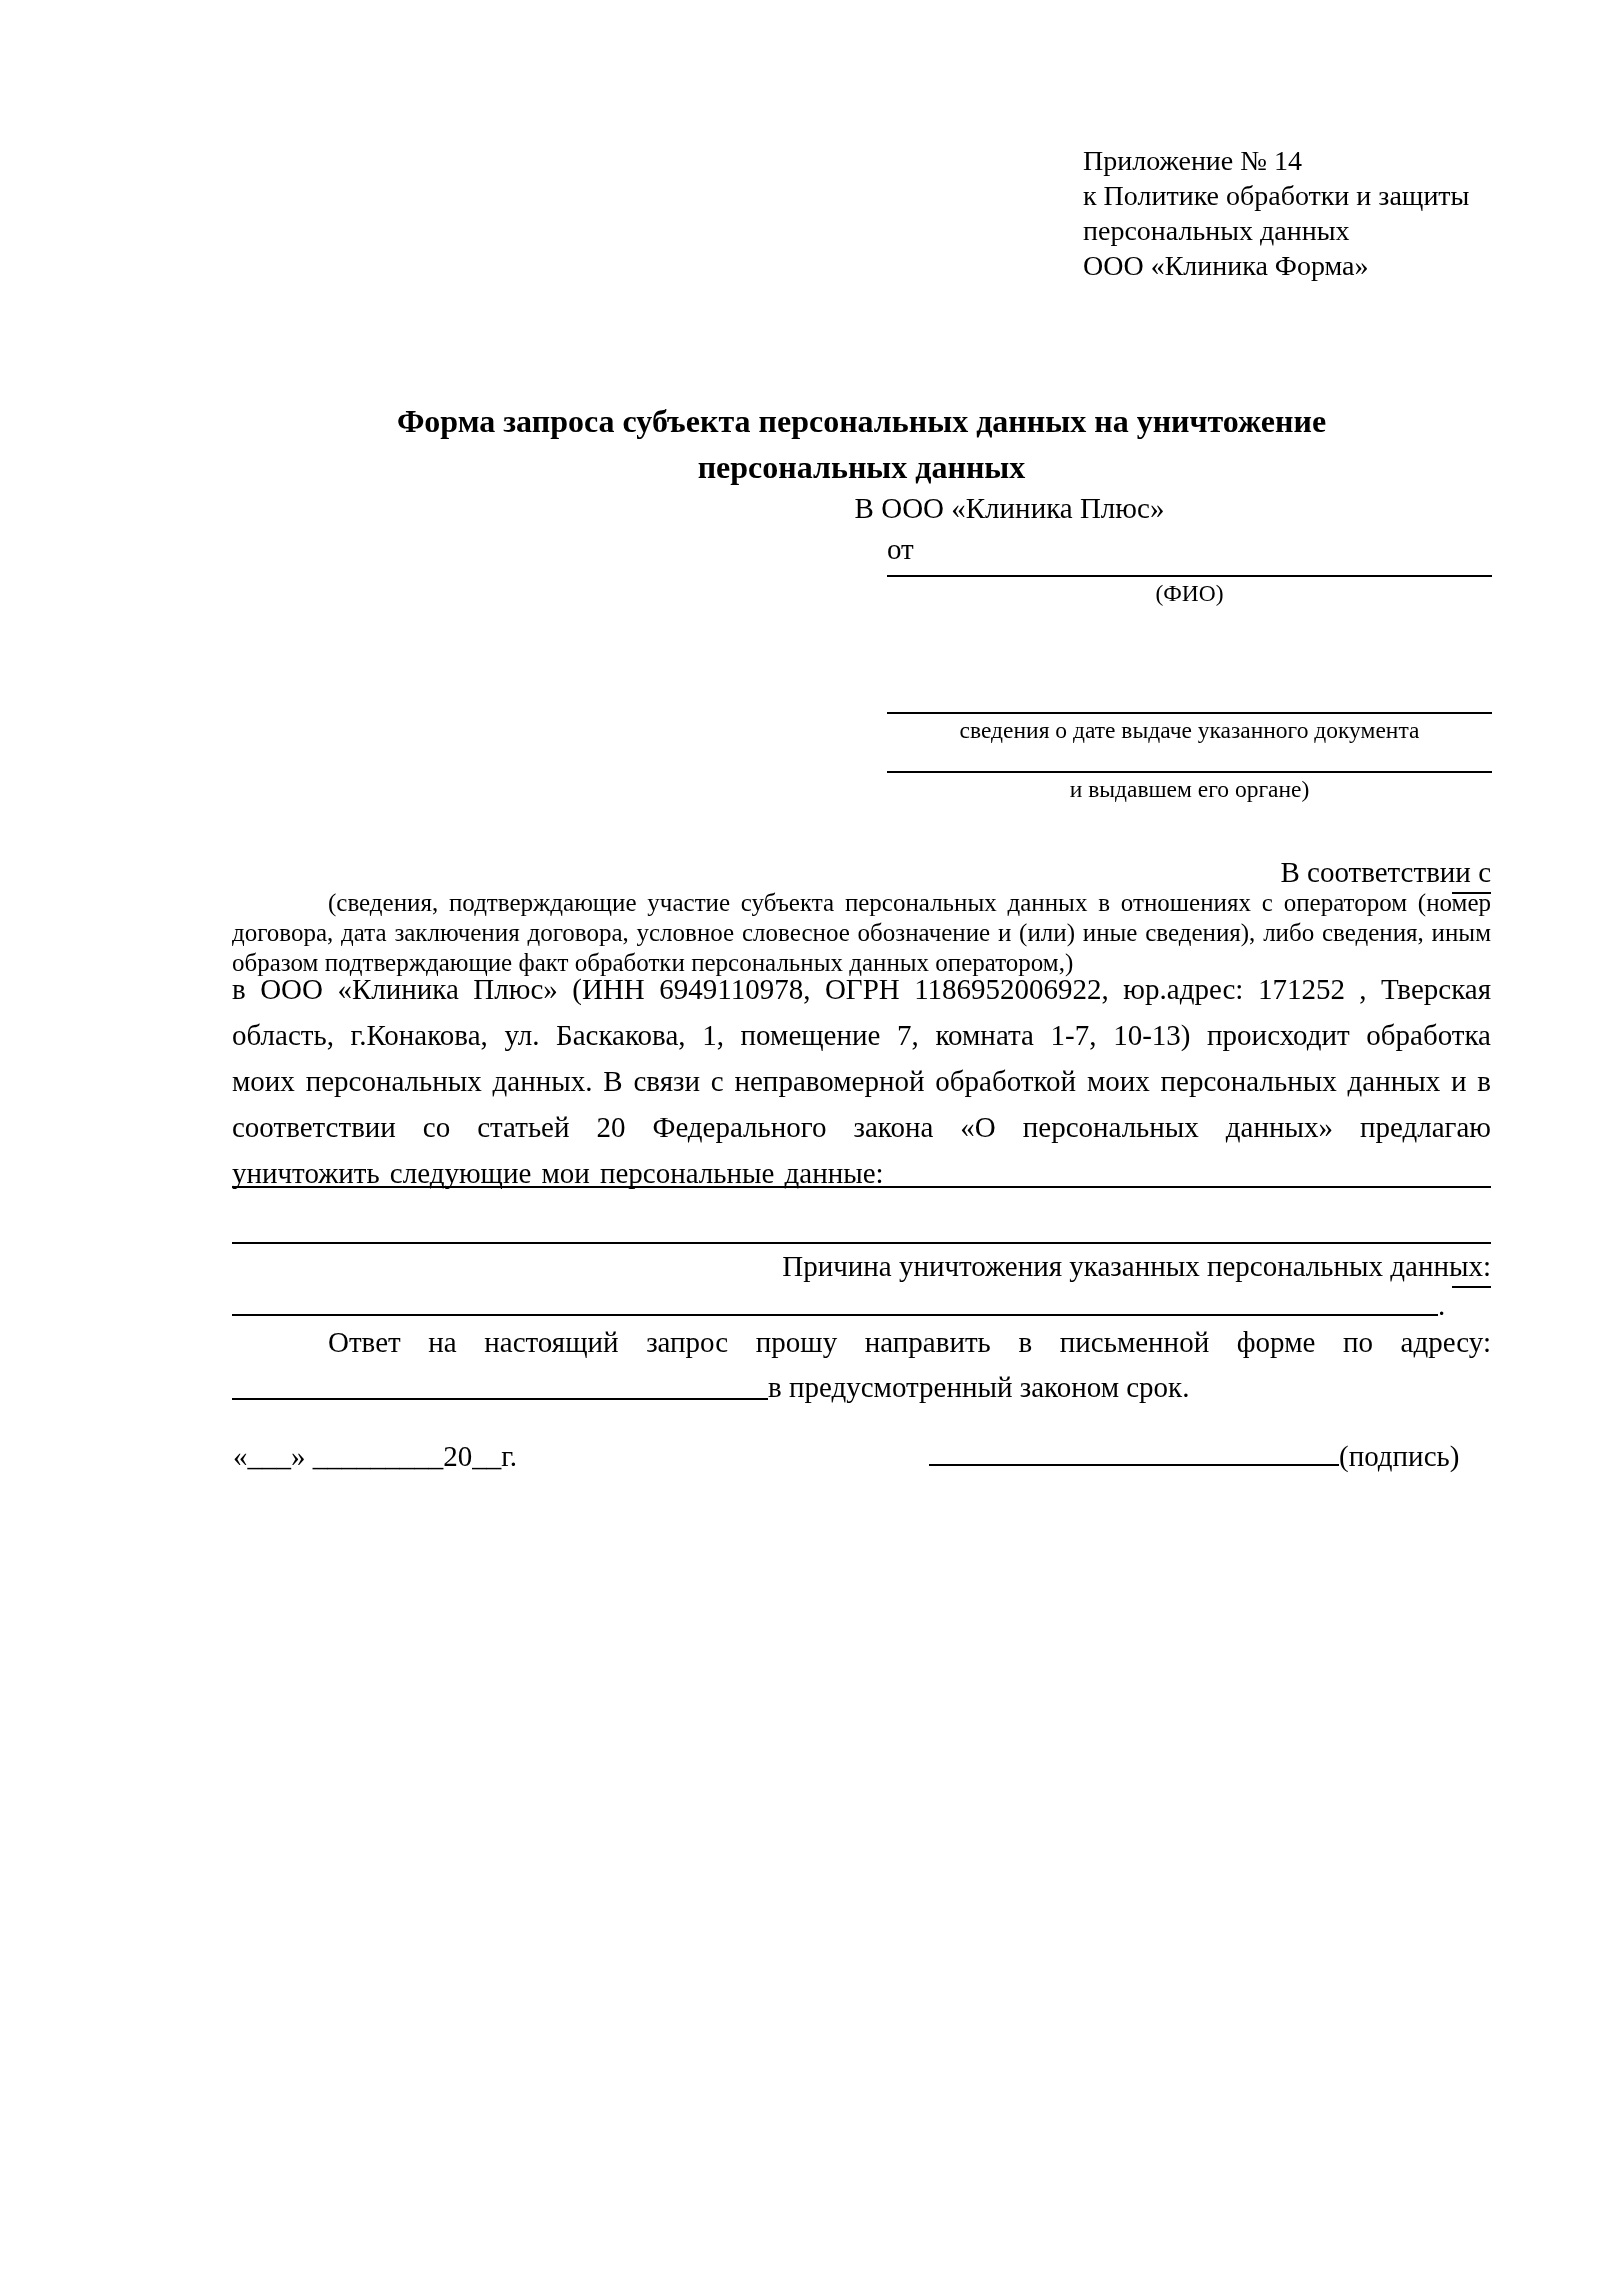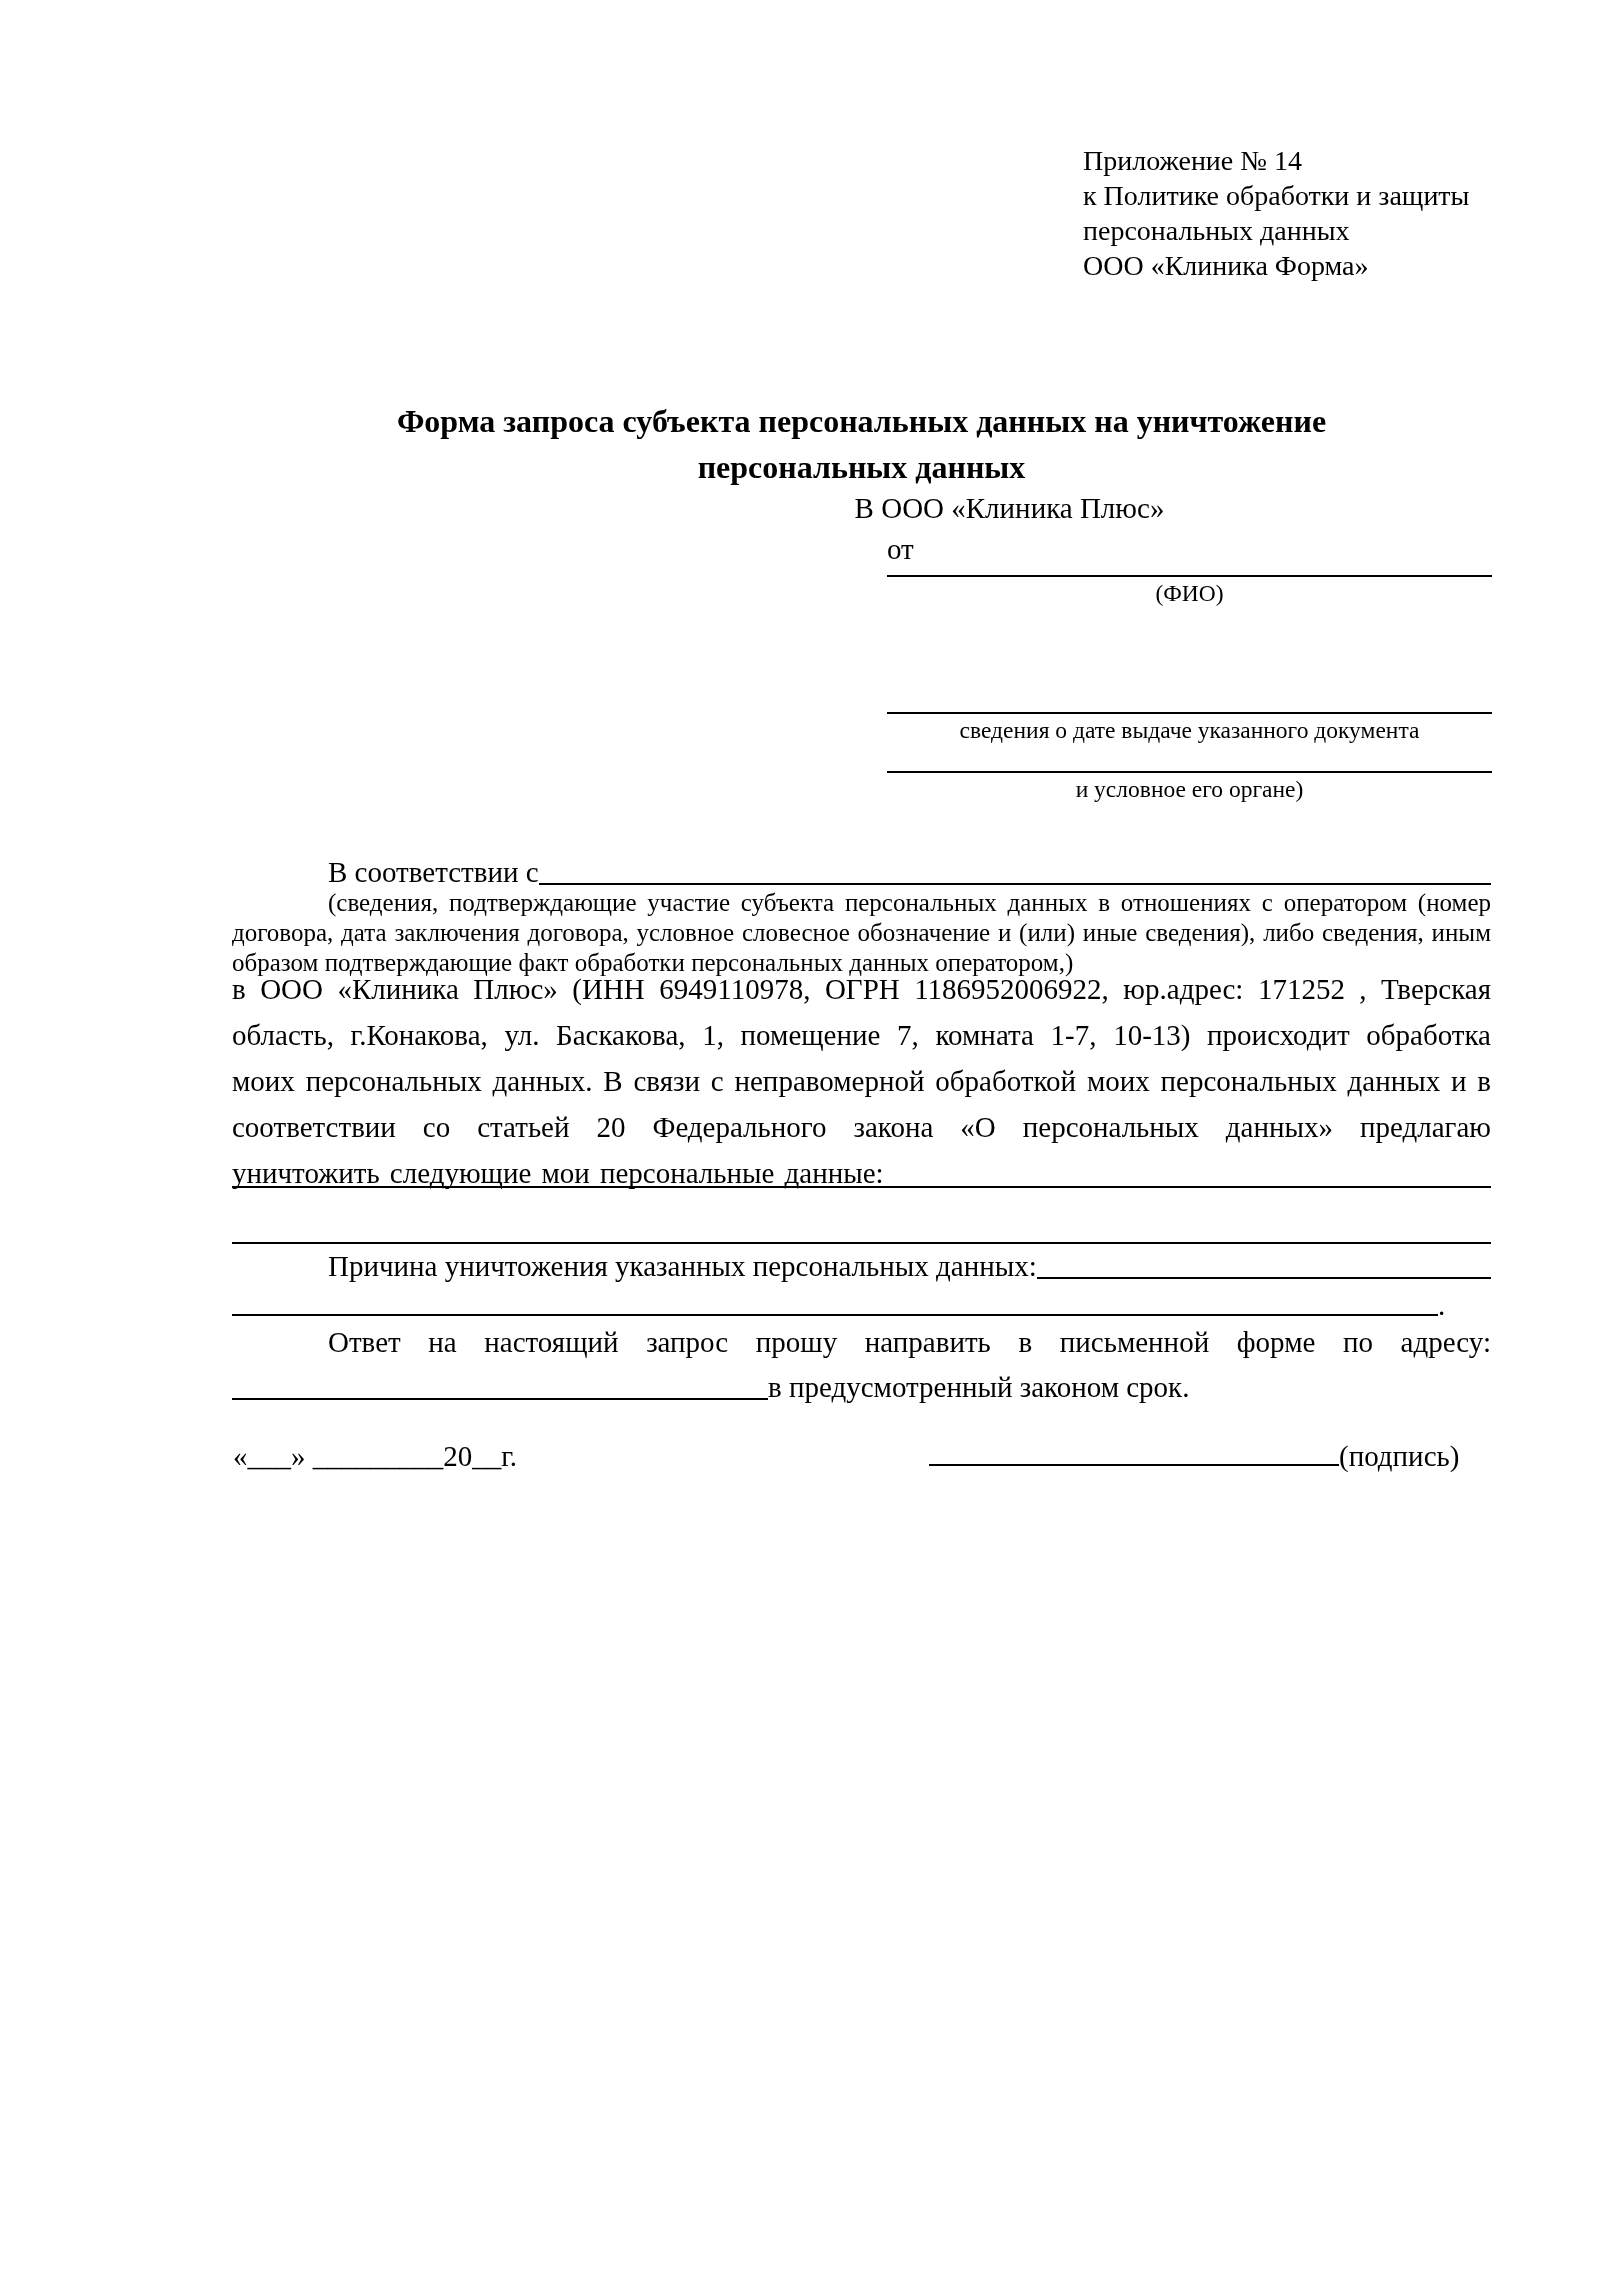--- a/index.html
+++ b/index.html
@@ -78,20 +78,21 @@
 
   
   .inline-blank-row {
     position: absolute;
     left: 232px;
     width: 1259px;
     display: flex;
     align-items: flex-end;
     font-size: 29px;
     line-height: 39px;
+    flex-direction: column;
   }
   .inline-blank-row .lead {
     white-space: nowrap;
   }
   .indent98 { padding-left: 96px; }
   .fill-line {
     flex: 1;
     border-bottom: 2px solid #000;
     margin-bottom: 6.9px;
     min-width: 39px;
@@ -228,21 +229,21 @@
   <div class="field" style="top:575px">
     <div class="fline"></div>
     <div class="fcaption">(ФИО)</div>
   </div>
   <div class="field" style="top:712px">
     <div class="fline"></div>
     <div class="fcaption">сведения о дате выдаче указанного документа</div>
   </div>
   <div class="field" style="top:771px">
     <div class="fline"></div>
-    <div class="fcaption">и условное его органе)</div>
+    <div class="fcaption">и выдавшем его органе)</div>
   </div>
 
   <div class="inline-blank-row" style="top:853px">
     <span class="lead indent98">В соответствии с</span>
     <span class="fill-line"></span>
   </div>
 
   <div class="small-print">(сведения, подтверждающие участие субъекта персональных данных в отношениях с оператором (номер договора, дата заключения договора, условное словесное обозначение и (или) иные сведения), либо сведения, иным образом подтверждающие факт обработки персональных данных оператором,)</div>
 
   <div class="main-paragraph">в ООО «Клиника Плюс» (ИНН 6949110978, ОГРН 1186952006922, юр.адрес: 171252 , Тверская область, г.Конакова, ул. Баскакова, 1, помещение 7, комната 1-7, 10-13) происходит обработка моих персональных данных. В связи с неправомерной обработкой моих персональных данных и в соответствии со статьей 20 Федерального закона «О персональных данных» предлагаю уничтожить следующие мои персональные данные:</div>

